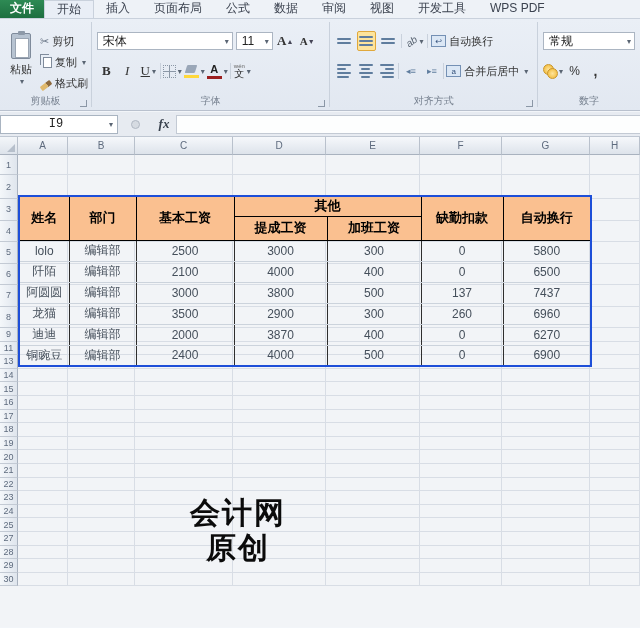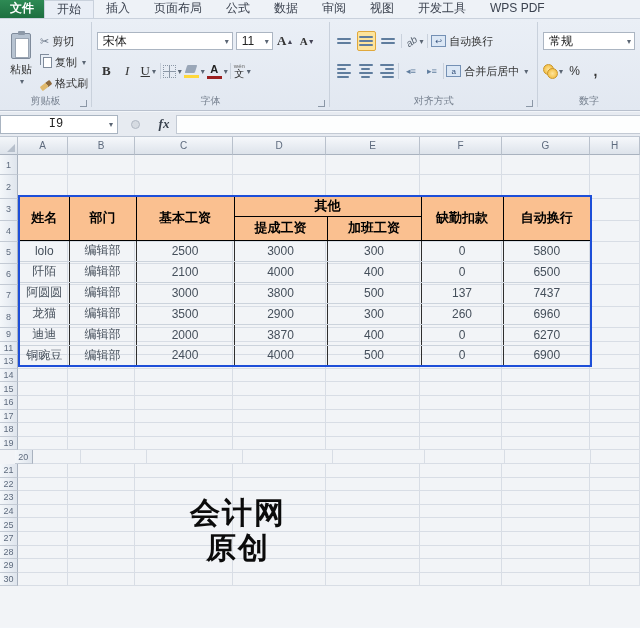--- a/index.html
+++ b/index.html
@@ -516,21 +516,21 @@
           <div class="rowh">19</div>
           <div class="gcell" style="width: 50px;"></div>
           <div class="gcell" style="width: 67px;"></div>
           <div class="gcell" style="width: 98px;"></div>
           <div class="gcell" style="width: 93px;"></div>
           <div class="gcell" style="width: 94px;"></div>
           <div class="gcell" style="width: 82px;"></div>
           <div class="gcell" style="width: 88px;"></div>
           <div class="gcell" style="width: 50px;"></div>
         </div>
-        <div class="grow" style="height: 13.6px; padding-left: 15px;">
+        <div class="grow" style="height: 13.6px;">
           <div class="rowh">20</div>
           <div class="gcell" style="width: 50px;"></div>
           <div class="gcell" style="width: 67px;"></div>
           <div class="gcell" style="width: 98px;"></div>
           <div class="gcell" style="width: 93px;"></div>
           <div class="gcell" style="width: 94px;"></div>
           <div class="gcell" style="width: 82px;"></div>
           <div class="gcell" style="width: 88px;"></div>
           <div class="gcell" style="width: 50px;"></div>
         </div>

